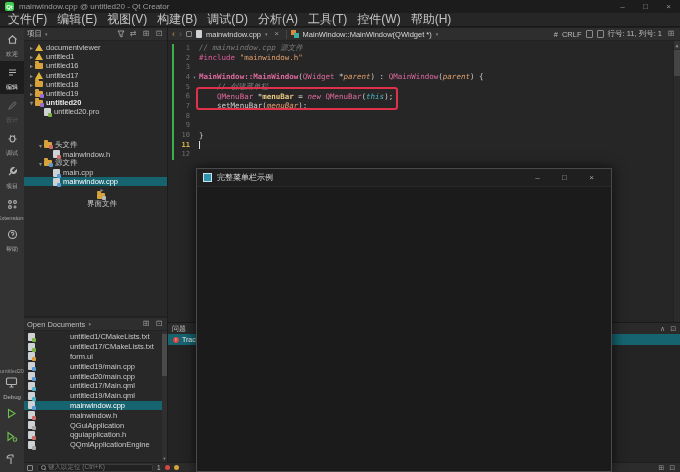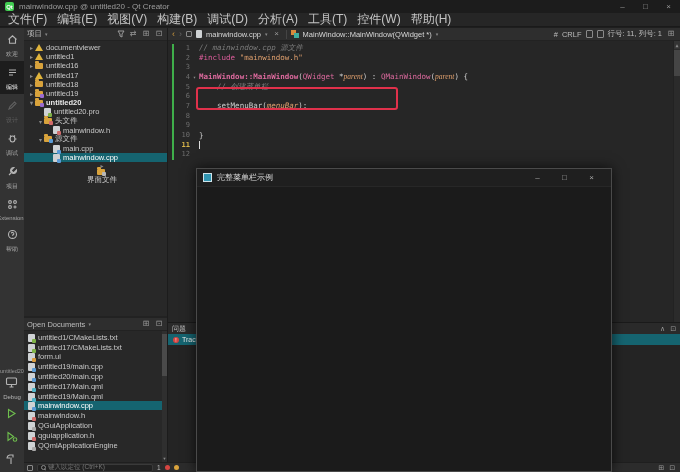--- a/index.html
+++ b/index.html
@@ -58,21 +58,21 @@
   .expander { width:7px; flex:none; text-align:center; color:#8a8a8a; font-size:6px; }
   .folder-ico { width:8px; height:6px; background:#d9a33c; border-radius:1px; position:relative; margin-right:3px; flex:none; }
   .folder-ico::before { content:""; position:absolute; top:-2px; left:0; width:4px; height:2px; background:#d9a33c; border-radius:1px 1px 0 0; }
   .warn-ico { width:0; height:0; border-left:4px solid transparent; border-right:4px solid transparent;
               border-bottom:7px solid #e0b43c; margin-right:3px; flex:none; }
   .doc-ico { width:7px; height:8px; background:#cfd2d4; border-radius:1px; position:relative; margin-right:3px; flex:none; }
   .badge { position:absolute; right:-1px; bottom:-1px; width:4px; height:4px; border-radius:1px; }
 
   .splitter { height:2px; background:#222; flex:none; }
   .docs-list { height:131px; position:relative; font-size:7.5px; padding-top:1px; flex:none; }
-  .doc-row { height:9.8px; display:flex; align-items:flex-end; padding-left:4px; white-space:nowrap; color:#c8c8c8; }
+  .doc-row { height:9.8px; display:flex; align-items:center; padding-left:4px; white-space:nowrap; color:#c8c8c8;gap:32px; }
   .doc-row.selected { background:#156470; color:#fff; }
   .docs-scroll { position:absolute; right:0; top:0; bottom:0; width:5px; background:#2f2f2f; }
   .docs-thumb { position:absolute; right:0; top:3px; width:5px; height:42px; background:#4a4a4a; }
   .docs-arrow { position:absolute; right:0; bottom:0; width:5px; height:6px; color:#888; font-size:4px; text-align:center; line-height:6px; }
 
   
   .editor-col { flex:1; display:flex; flex-direction:column; background:#262626; position:relative; min-width:0; }
   .editor-toolbar { height:13px; background:#2e2e2e; border-bottom:1px solid #222; display:flex; align-items:center;
                     gap:4px; padding:0 4px; font-size:7.5px; color:#bdbdbd; flex:none; white-space:nowrap; }
   .nav-back { color:#cf9a3e; font-size:9px; }
@@ -95,21 +95,21 @@
   .code-row { height:9.7px; display:flex; align-items:center; padding-left:8px; }
   .gutter { width:14px; flex:none; text-align:right; color:#6e6e6e; font-size:7px; }
   .fold { width:9px; flex:none; text-align:center; color:#8a8a8a; font-size:5px; }
   .code-text { white-space:pre; color:#cdcdcd; }
   .code-row.current .gutter { color:#d8b54a; font-weight:bold; }
   .c-com { color:#7d7d7d; font-style:italic; }
   .c-pp  { color:#df5e9d; }
   .c-str { color:#e0a06e; }
   .c-type{ color:#dd6a9e; }
   .c-func{ color:#dd6a9e; font-weight:bold; }
-  .c-arg { color:#e0a06e; font-style:italic;font-family:Liberation Serif, serif; }
+  .c-arg { color:#e0a06e; font-style:italic; }
   .c-kw  { color:#dd6a9e; font-style:italic; }
   .c-this{ color:#4fb4c8; font-style:italic; }
   .c-lb  { color:#e8c884; font-weight:bold; }
   .c-li  { color:#e0a06e; font-style:italic; }
   .caret-mark { width:1px; height:8px; background:#dcdcdc; }
   .annotation-box { position:absolute; left:28px; top:46px; width:202px; height:23px;
                     border:2px solid #e0314b; border-radius:3px; pointer-events:none; }
   .v-scroll { position:absolute; right:0; top:0; bottom:0; width:7px; background:#2b2b2b; border-left:1px solid #222; }
   .v-scroll .arrow { height:8px; color:#888; font-size:5px; text-align:center; line-height:8px; background:#343434; }
   .v-scroll .thumb { margin-top:1px; height:26px; background:#454545; }
@@ -305,21 +305,21 @@
                 </span>
                 <span>untitled20</span>
               </div>
               <div class="tree-row" style="padding-left: 13px;">
                 <span class="expander"></span>
                 <span class="doc-ico">
                   <span class="badge" style="background:#7fb347"></span>
                 </span>
                 <span>untitled20.pro</span>
               </div>
-              <div class="tree-row" style="padding-left: 13px;">
+              <div class="tree-row" style="padding-left: 13px; margin-top: 24px;">
                 <span class="expander">▾</span>
                 <span class="folder-ico">
                   <span class="badge" style="background:#d06b6b"></span>
                 </span>
                 <span>头文件</span>
               </div>
               <div class="tree-row" style="padding-left: 22px;">
                 <span class="expander"></span>
                 <span class="doc-ico">
                   <span class="badge" style="background:#d06b6b"></span>
@@ -496,20 +496,21 @@
                 <span class="code-text"><span class="c-func">MainWindow::MainWindow</span><span>(</span><span class="c-type">QWidget</span><span> *</span><span class="c-arg">parent</span><span>) : </span><span class="c-type">QMainWindow</span><span>(</span><span class="c-arg">parent</span><span>) {</span></span>
               </div>
               <div class="code-row">
                 <span class="gutter">5</span>
                 <span class="fold"></span>
                 <span class="code-text"><span class="c-com">    // 创建菜单栏</span></span>
               </div>
               <div class="code-row">
                 <span class="gutter">6</span>
                 <span class="fold"></span>
+                <span class="code-text"><span>    </span><span class="c-type">QMenuBar</span><span> *</span><span class="c-lb">menuBar</span><span> = </span><span class="c-kw">new</span><span> </span><span class="c-type">QMenuBar</span><span>(</span><span class="c-this">this</span><span>);</span></span>
               </div>
               <div class="code-row">
                 <span class="gutter">7</span>
                 <span class="fold"></span>
                 <span class="code-text"><span>    setMenuBar(</span><span class="c-li">menuBar</span><span>);</span></span>
               </div>
               <div class="code-row">
                 <span class="gutter">8</span>
                 <span class="fold"></span>
                 <span class="code-text"></span>

